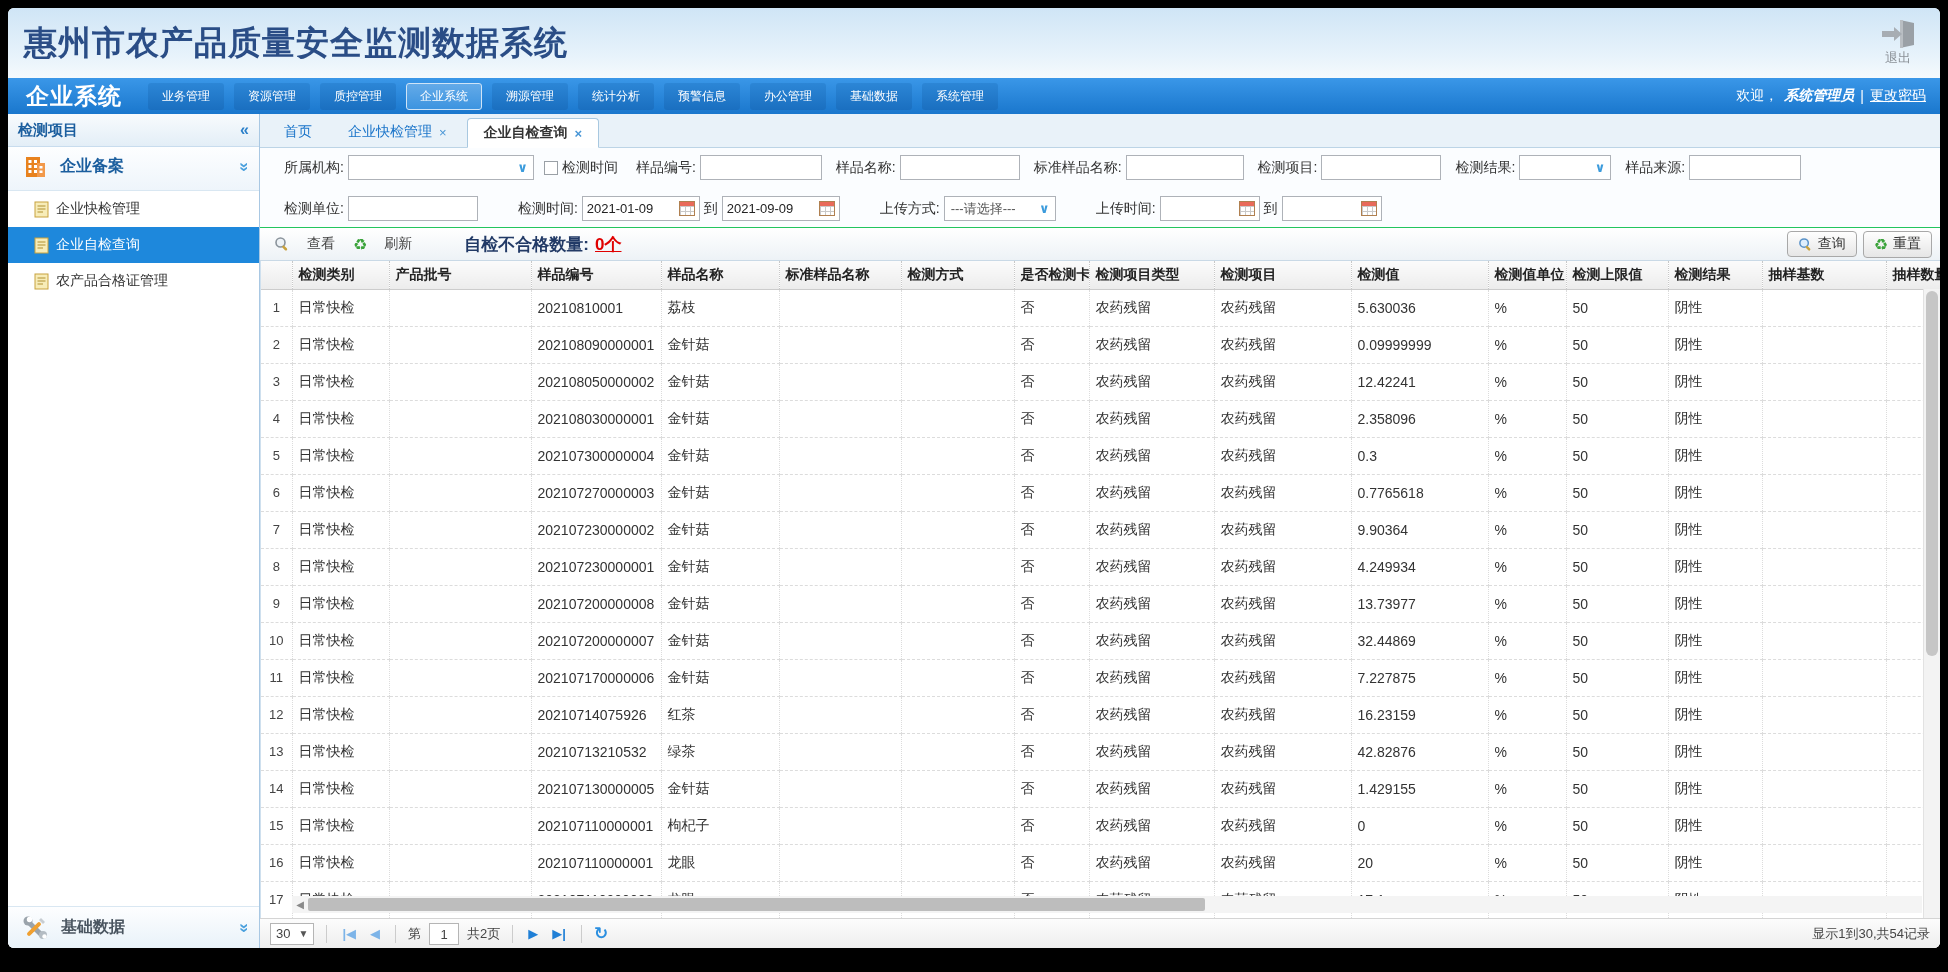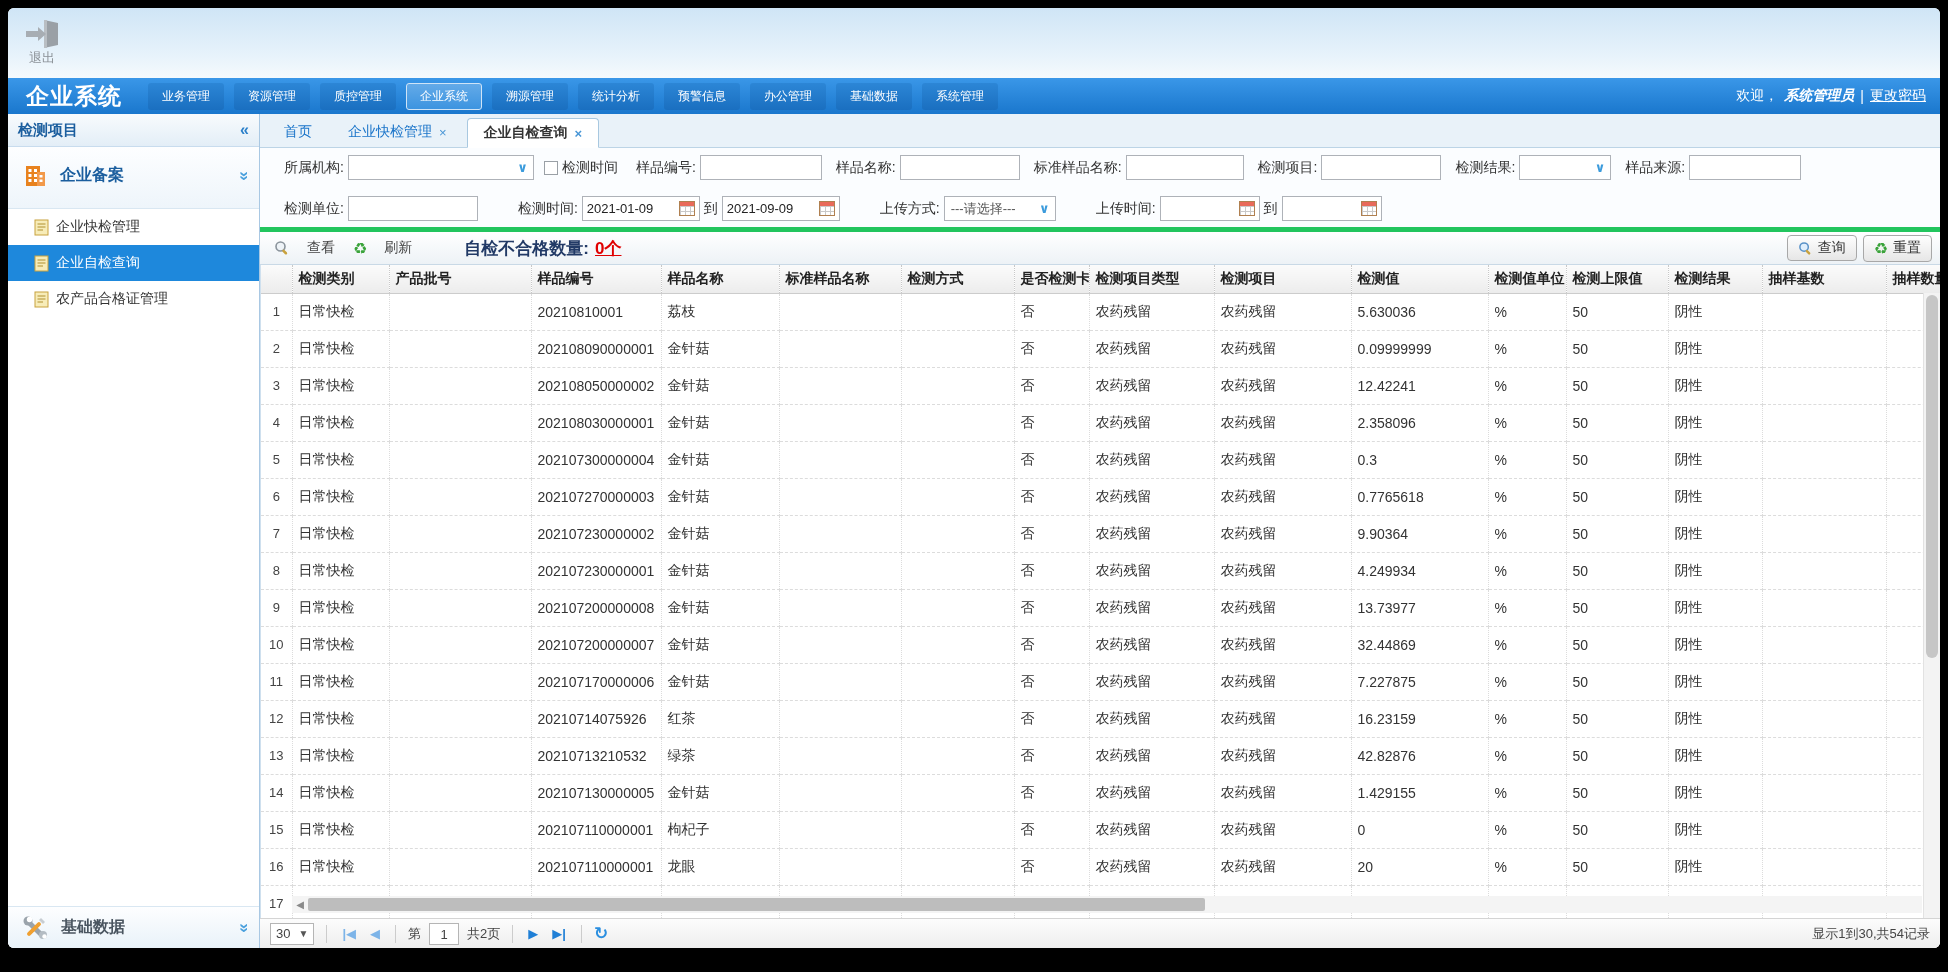--- a/index.html
+++ b/index.html
@@ -22,42 +22,42 @@
   .nav-right .uname { font-weight:bold; font-style:italic; }
   .nav-right .pwd { text-decoration:underline; cursor:pointer; }
 
   
   .main-row { flex:1; display:flex; min-height:0; }
 
   
   .sidebar { width:252px; flex:0 0 auto; border-right:1px solid #a9c8e3; display:flex; flex-direction:column; background:#fff; }
   .side-header { height:33px; background:linear-gradient(180deg,#f8fbfd,#e3eef7); border-bottom:1px solid #c8dcee; display:flex; align-items:center; justify-content:space-between; padding:0 10px; font-size:15px; font-weight:bold; color:#1b5e9e; }
   .collapse-btn { color:#2a7fc9; font-size:16px; cursor:pointer; font-weight:bold; }
-  .side-group { height:62px; display:flex; align-items:center; gap:12px; padding:0 12px 4px 14px; background:linear-gradient(180deg,#fdfeff,#eef5fb); border-bottom:1px solid #d9e7f2; cursor:pointer; }
+  .side-group { height:44px; display:flex; align-items:center; gap:12px; padding:0 12px 4px 14px; background:linear-gradient(180deg,#fdfeff,#eef5fb); border-bottom:1px solid #d9e7f2; cursor:pointer; }
   .side-group .glabel { font-size:16px; font-weight:bold; color:#1b5e9e; flex:1; }
   .side-group.active { background:linear-gradient(180deg,#2e95e5,#1b7fd2); border-bottom:1px solid #1a73c2; }
   .side-group.active .glabel { color:#fff; }
   .dbl-chevron { color:#4aa0dd; font-size:17px; font-weight:bold; display:inline-block; transform:rotate(-90deg); }
   .side-children { background:#fff; }
   .side-child { height:36px; display:flex; align-items:center; gap:7px; padding-left:26px; font-size:14px; color:#333; cursor:pointer; }
   .side-child.selected { background:#1e88dc; color:#fff; }
   .side-fill { flex:1; background:#fff; }
   .side-footer { height:42px; background:linear-gradient(180deg,#fdfeff,#e9f2f9); border-top:1px solid #d9e7f2; display:flex; align-items:center; gap:12px; padding:0 12px 0 14px; cursor:pointer; }
   .side-footer .glabel { font-size:16px; font-weight:bold; color:#555e66; flex:1; color:#4a5560; }
 
   
   .content { flex:1; min-width:0; display:flex; flex-direction:column; background:#fff; }
 
   .tabbar { height:34px; background:#e9f2f9; border-bottom:1px solid #bcd4e6; display:flex; align-items:flex-end; padding-left:8px; gap:4px; flex:0 0 auto; }
   .tab { height:30px; display:flex; align-items:center; gap:7px; padding:0 16px; font-size:14px; color:#1a74c9; cursor:pointer; border-radius:4px 4px 0 0; }
   .tab .x { color:#4896d6; font-size:13px; }
   .tab.active { background:#fff; border:1px solid #a8c8e0; border-bottom:1px solid #fff; color:#333; font-weight:bold; margin-bottom:-1px; }
 
   
-  .filterpanel { background:#fbfdff; border-bottom:5px solid #22c55e; padding:7px 6px 6px 10px; flex:0 0 auto; }
+  .filterpanel { background:#fbfdff; border-bottom:1px solid #22c55e; padding:7px 6px 6px 10px; flex:0 0 auto; }
   .frow { display:flex; align-items:center; margin-bottom:7px; flex-wrap:nowrap; }
   .frow:last-child { margin-bottom:0;margin-top:16px; }
   .flabel { font-size:14px; color:#333; margin:0 4px 0 14px; white-space:nowrap; }
   .tinput { height:25px; border:1px solid #aeb2b8; background:#fff; font-size:13px; padding:0 4px; color:#222; }
   .sel { height:25px; border:1px solid #aeb2b8; background:#fff; display:inline-flex; align-items:center; justify-content:space-between; padding:0 2px 0 6px; font-size:13px; color:#555; cursor:pointer; }
   .sel .arrow { color:#3b9bdc; font-size:13px; font-weight:bold; padding:0 3px; }
   .chk { width:14px; height:14px; border:1px solid #9aa0a6; background:#fff; display:inline-block; margin:0 4px 0 10px; vertical-align:middle; }
   .dateinput { height:25px; border:1px solid #aeb2b8; background:#fff; display:inline-flex; align-items:center; justify-content:space-between; font-size:13px; padding:0 4px; color:#222; }
   .cal-icon { width:16px; height:15px; border:1px solid #b08050; background:
       linear-gradient(#e86a5a,#e86a5a) 0 0/100% 4px no-repeat,
@@ -96,20 +96,21 @@
   .pageno { width:30px; height:22px; border:1px solid #b5b5b5; background:#fff; text-align:center; font-size:13px; line-height:22px; }
   .pstatus { margin-left:auto; color:#444; }
   .refresh-icon { color:#2b8fe0; font-size:17px; font-weight:bold; cursor:pointer; }
 </style>
 </head>
 <body>
 
 <div class="window">
 
   <div class="app-header">
+    <div class="app-title">惠州市农产品质量安全监测数据系统</div>
     <div class="logout">
       <svg width="36" height="28" viewBox="0 0 36 28">
         <polygon points="20,0 34,3 34,25 20,28" fill="#9aa0a6"></polygon>
         <rect x="20" y="0" width="3" height="28" fill="#b9bec3"></rect>
         <rect x="2" y="11" width="12" height="6" fill="#a7adb3"></rect>
         <polygon points="14,7 14,21 22,14" fill="#a7adb3"></polygon>
       </svg>
       <span>退出</span>
     </div>
   </div>

